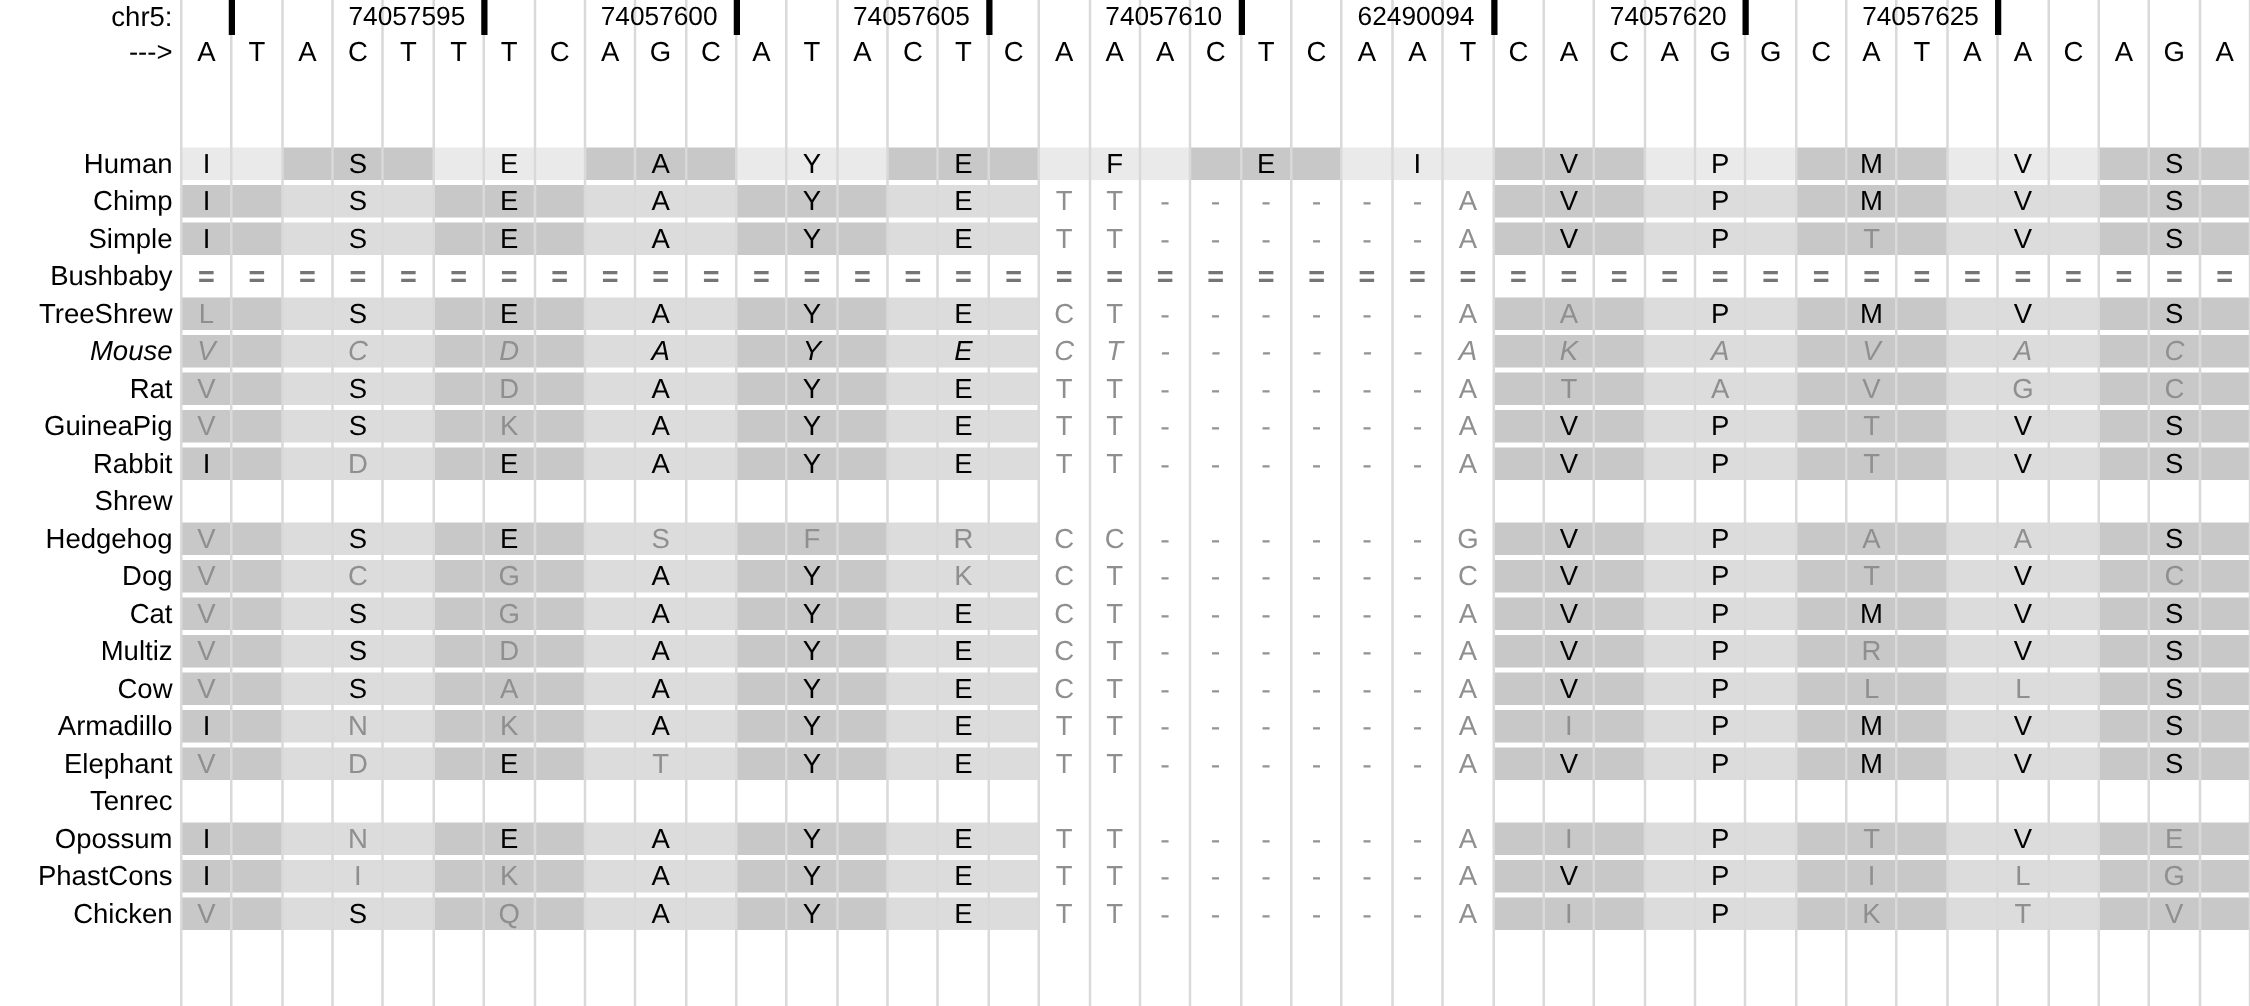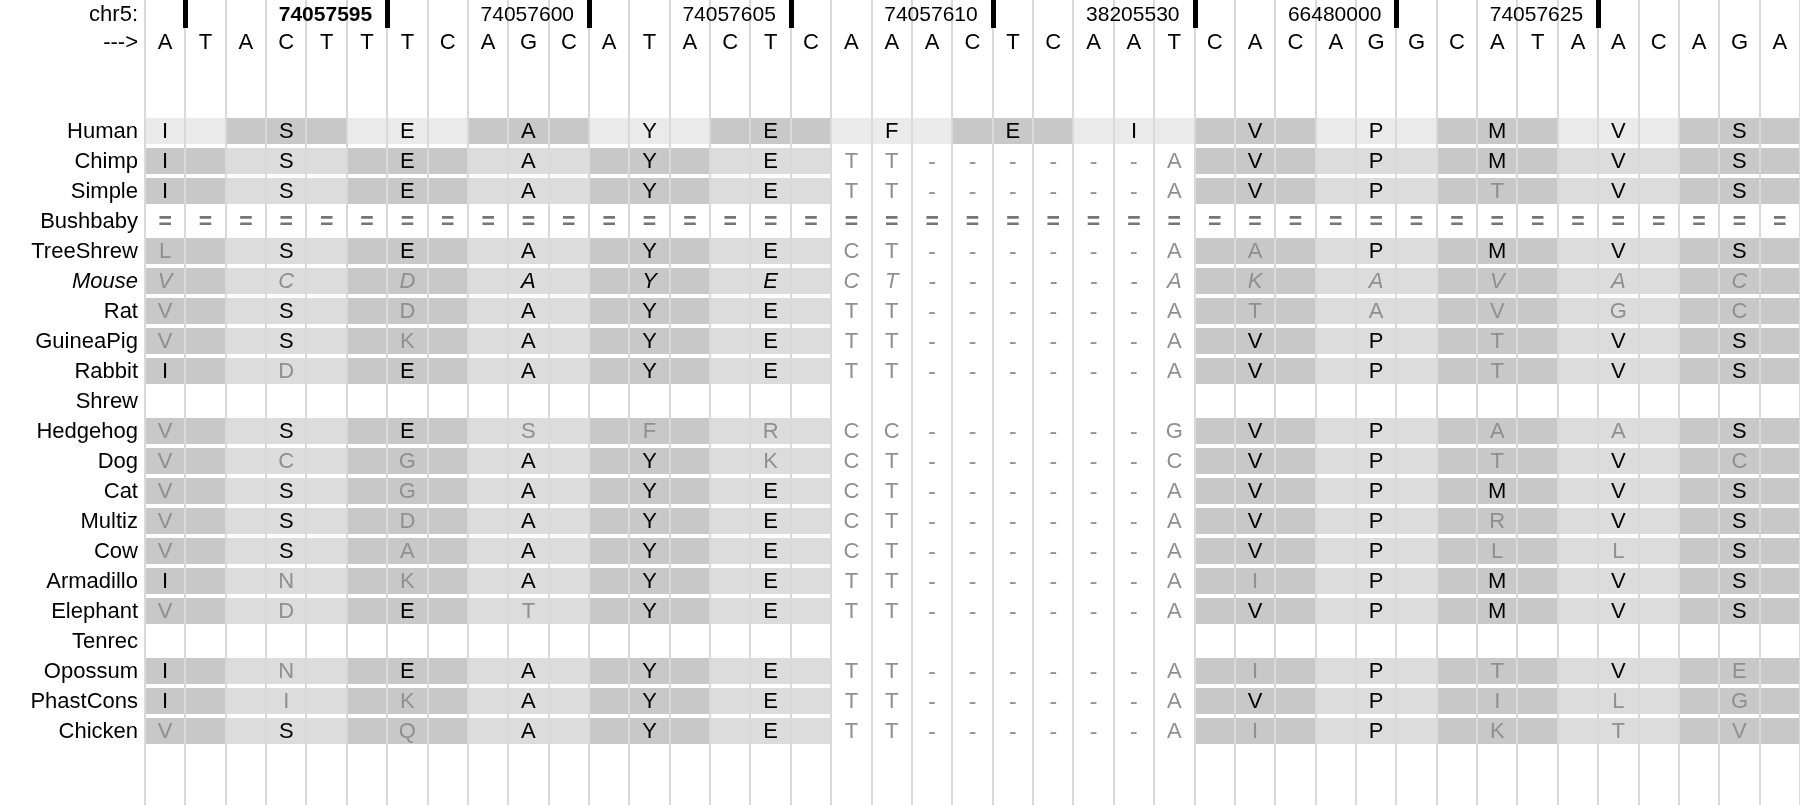--- a/index.html
+++ b/index.html
@@ -37,26 +37,26 @@
     <div class="glabel">chr5:</div>
     <div class="trk" id="rulerTrk">
         <div class="tick" style="left: 38.3659px;"></div>
         <div class="tick" style="left: 240.195px;"></div>
         <div class="tick" style="left: 442.024px;"></div>
         <div class="tick" style="left: 643.854px;"></div>
         <div class="tick" style="left: 845.683px;"></div>
         <div class="tick" style="left: 1047.51px;"></div>
         <div class="tick" style="left: 1249.34px;"></div>
         <div class="tick" style="left: 1451.17px;"></div>
-        <div class="rnum" style="left: 27.1951px; width: 200px; font-weight: bold;">74057595</div>
+        <div class="rnum" style="left: 27.1951px; width: 200px;">74057595</div>
         <div class="rnum" style="left: 229.024px; width: 200px;">74057600</div>
         <div class="rnum" style="left: 430.854px; width: 200px;">74057605</div>
         <div class="rnum" style="left: 632.683px; width: 200px;">74057610</div>
-        <div class="rnum" style="left: 834.512px; width: 200px;">38205530</div>
-        <div class="rnum" style="left: 1036.34px; width: 200px;">66480000</div>
+        <div class="rnum" style="left: 834.512px; width: 200px;">62490094</div>
+        <div class="rnum" style="left: 1036.34px; width: 200px;">74057620</div>
         <div class="rnum" style="left: 1238.17px; width: 200px;">74057625</div>
       </div>
   </div>
 
   <div class="row" id="seqRow" style="top:28px;height:28px">
     <div class="glabel">---&gt;</div>
     <div class="trk" id="seqTrk">
         <div class="cell seqb" style="left: 0px; width: 40.3659px;">A</div>
         <div class="cell seqb" style="left: 40.3659px; width: 40.3659px;">T</div>
         <div class="cell seqb" style="left: 80.7317px; width: 40.3659px;">A</div>

